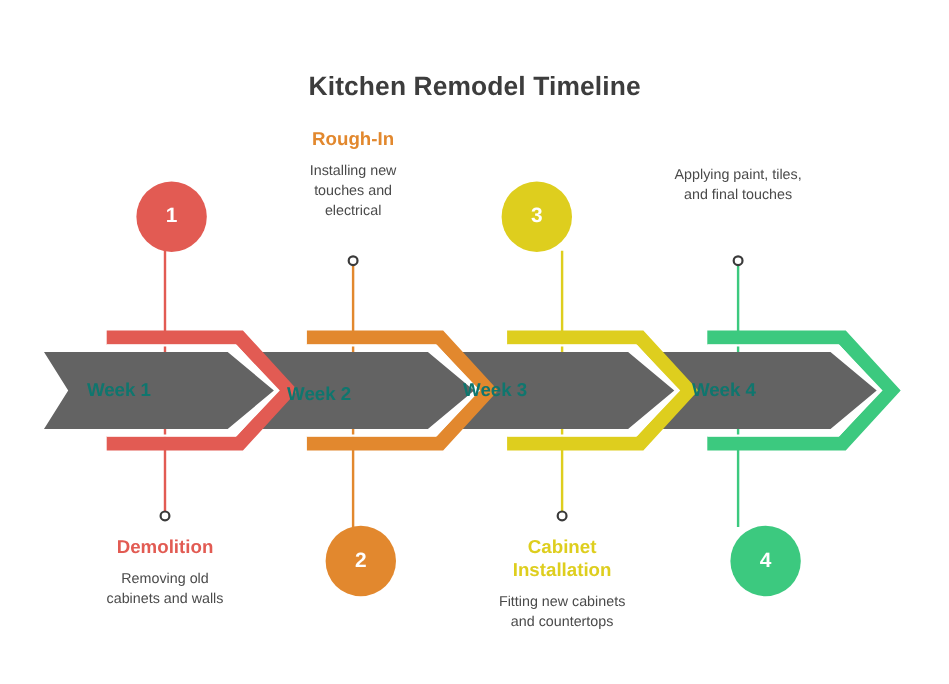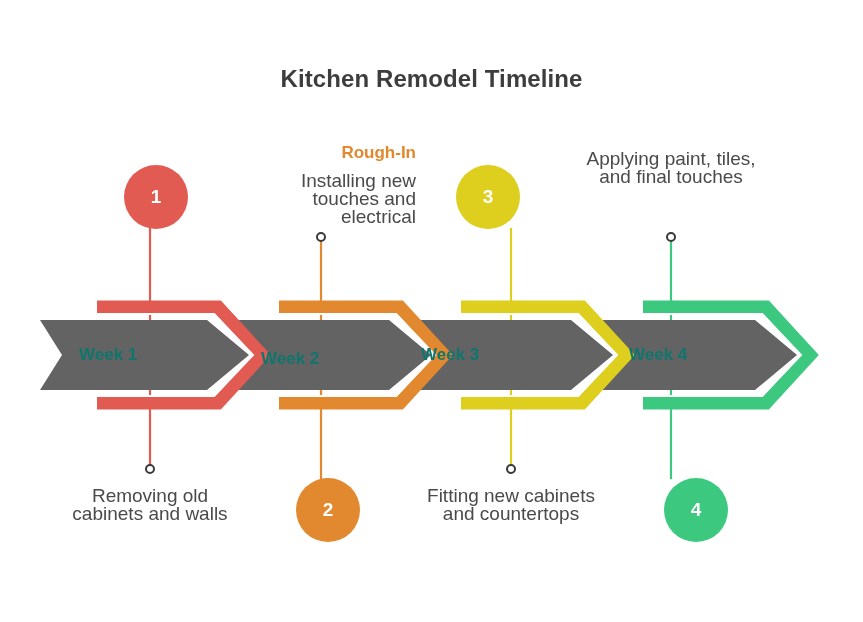--- a/index.html
+++ b/index.html
@@ -64,21 +64,21 @@
     width: 190px;
     text-align: center;
   }
   .ms-title {
     font-size: 17px;
     font-weight: bold;
     line-height: 21px;
     margin: 0 0 9px 0;
   }
   .ms-desc {
-    font-size: 19px;
+    font-size: 13px;
     color: #4a4a4a;
     line-height: 18px;
     margin: 0;
   }
 </style>
 </head>
 <body>
 
 <div id="stage">
 
@@ -134,36 +134,41 @@
   <div class="circle-num" style="left:664px; top:465px; background:#3cc97f;">
     <span>4</span>
   </div>
 
   <div class="week-label" style="left:79px; top:332px;">Week 1</div>
   <div class="week-label" style="left:261px; top:336px;">Week 2</div>
   <div class="week-label" style="left:421px; top:332px;">Week 3</div>
   <div class="week-label" style="left:629px; top:332px;">Week 4</div>
 
   <div class="text-block" style="left:55px; top:474px;">
+    <div class="ms-title" style="color:#e25b53;">Demolition</div>
     <div class="ms-desc">
       <span>Removing old</span><br>
       <span>cabinets and walls</span>
     </div>
   </div>
 
-  <div class="text-block" style="left:226px; top:129px;text-align:right;">
+  <div class="text-block" style="left:226px; top:103px;">
     <div class="ms-title" style="color:#e2882e;">Rough-In</div>
     <div class="ms-desc">
       <span>Installing new</span><br>
       <span>touches and</span><br>
       <span>electrical</span>
     </div>
   </div>
 
   <div class="text-block" style="left:416px; top:474px;">
+    <div class="ms-title" style="color:#dece1e;">
+      <span>Cabinet</span><br>
+      <span>Installation</span>
+    </div>
     <div class="ms-desc">
       <span>Fitting new cabinets</span><br>
       <span>and countertops</span>
     </div>
   </div>
 
   <div class="text-block" style="left:576px; top:137px;">
     <div class="ms-desc">
       <span>Applying paint, tiles,</span><br>
       <span>and final touches</span>

